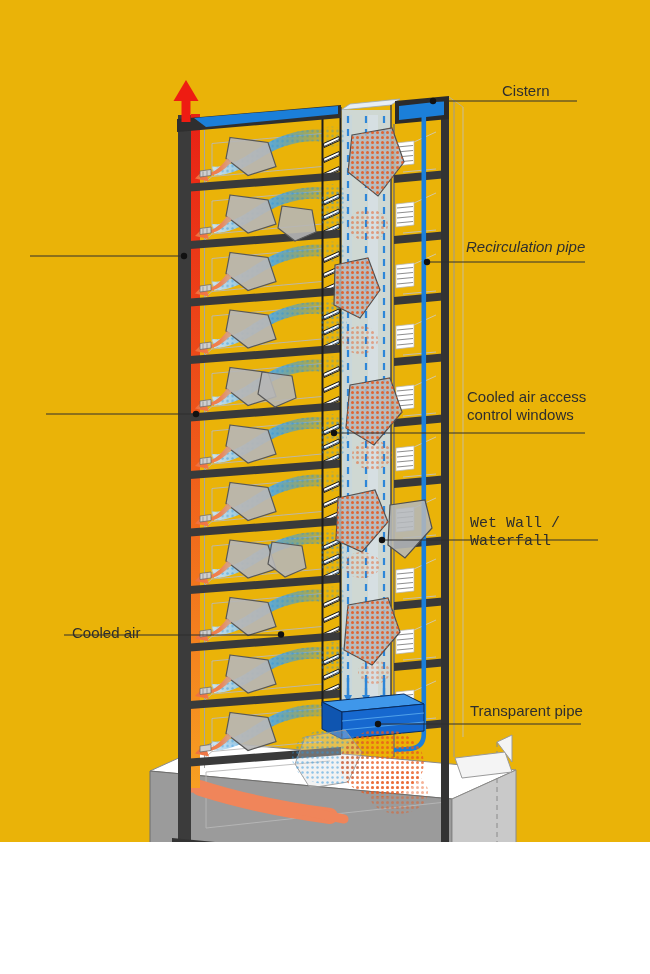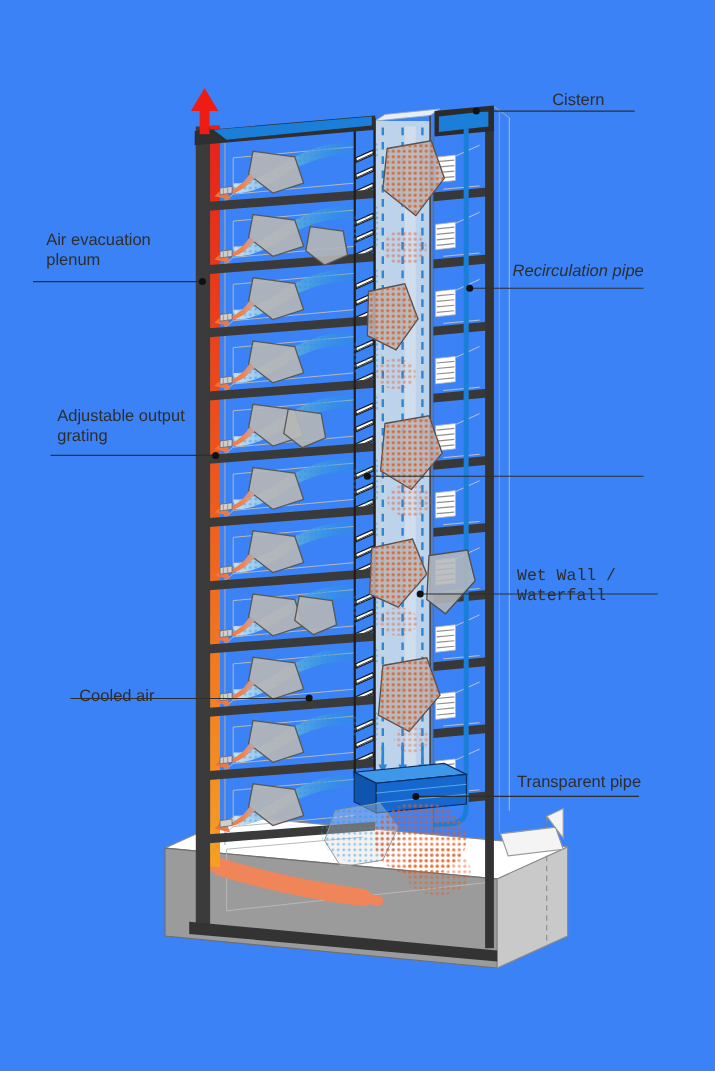--- a/index.html
+++ b/index.html
@@ -1,16 +1,16 @@
 <!DOCTYPE html>
 <html><head>
 <meta charset="utf-8">
 <style>
   html,body{margin:0;padding:0;background:#ffffff;}
-  #stage{position:relative;width:650px;height:974px;background:#3b82f6;overflow:hidden;
+  #stage{position:relative;width:650px;height:842px;background:#eab308;overflow:hidden;
          font-family:"Liberation Sans",sans-serif;}
   #drawing{position:absolute;left:0;top:0;}
   .lbl{position:absolute;font-size:15px;line-height:1.22;color:#2e2e2e;z-index:5;}
   #lbl-cistern{left:502px;top:82px;}
   #lbl-plenum{left:42px;top:210px;width:118px;}
   #lbl-recirc{left:466px;top:238px;font-style:italic;}
   #lbl-grating{left:52px;top:370px;width:132px;}
   #lbl-windows{left:467px;top:388px;width:134px;}
   #lbl-wetwall{left:470px;top:515px;font-family:Liberation Mono, monospace;}
   #lbl-cooledair{left:72px;top:624px;}
@@ -275,20 +275,19 @@
     <circle cx="427" cy="262" r="3.2"></circle>
     <circle cx="196" cy="414" r="3.2"></circle>
     <circle cx="334" cy="433" r="3.2"></circle>
     <circle cx="382" cy="540" r="3.2"></circle>
     <circle cx="281" cy="634.5" r="3.2"></circle>
     <circle cx="378" cy="724" r="3.2"></circle>
   </g>
 </svg>
 
 <div class="lbl" id="lbl-cistern">Cistern</div>
-<div class="lbl" id="lbl-plenum">Air evacuation plenum</div>
 <div class="lbl" id="lbl-recirc">Recirculation pipe</div>
-<div class="lbl" id="lbl-grating">Adjustable output grating</div>
+<div class="lbl" id="lbl-windows">Cooled air access control windows</div>
 <div class="lbl" id="lbl-wetwall">Wet Wall / Waterfall</div>
 <div class="lbl" id="lbl-cooledair">Cooled air</div>
 <div class="lbl" id="lbl-tank">Transparent pipe</div>
 
 </div>
 
 </body></html>

